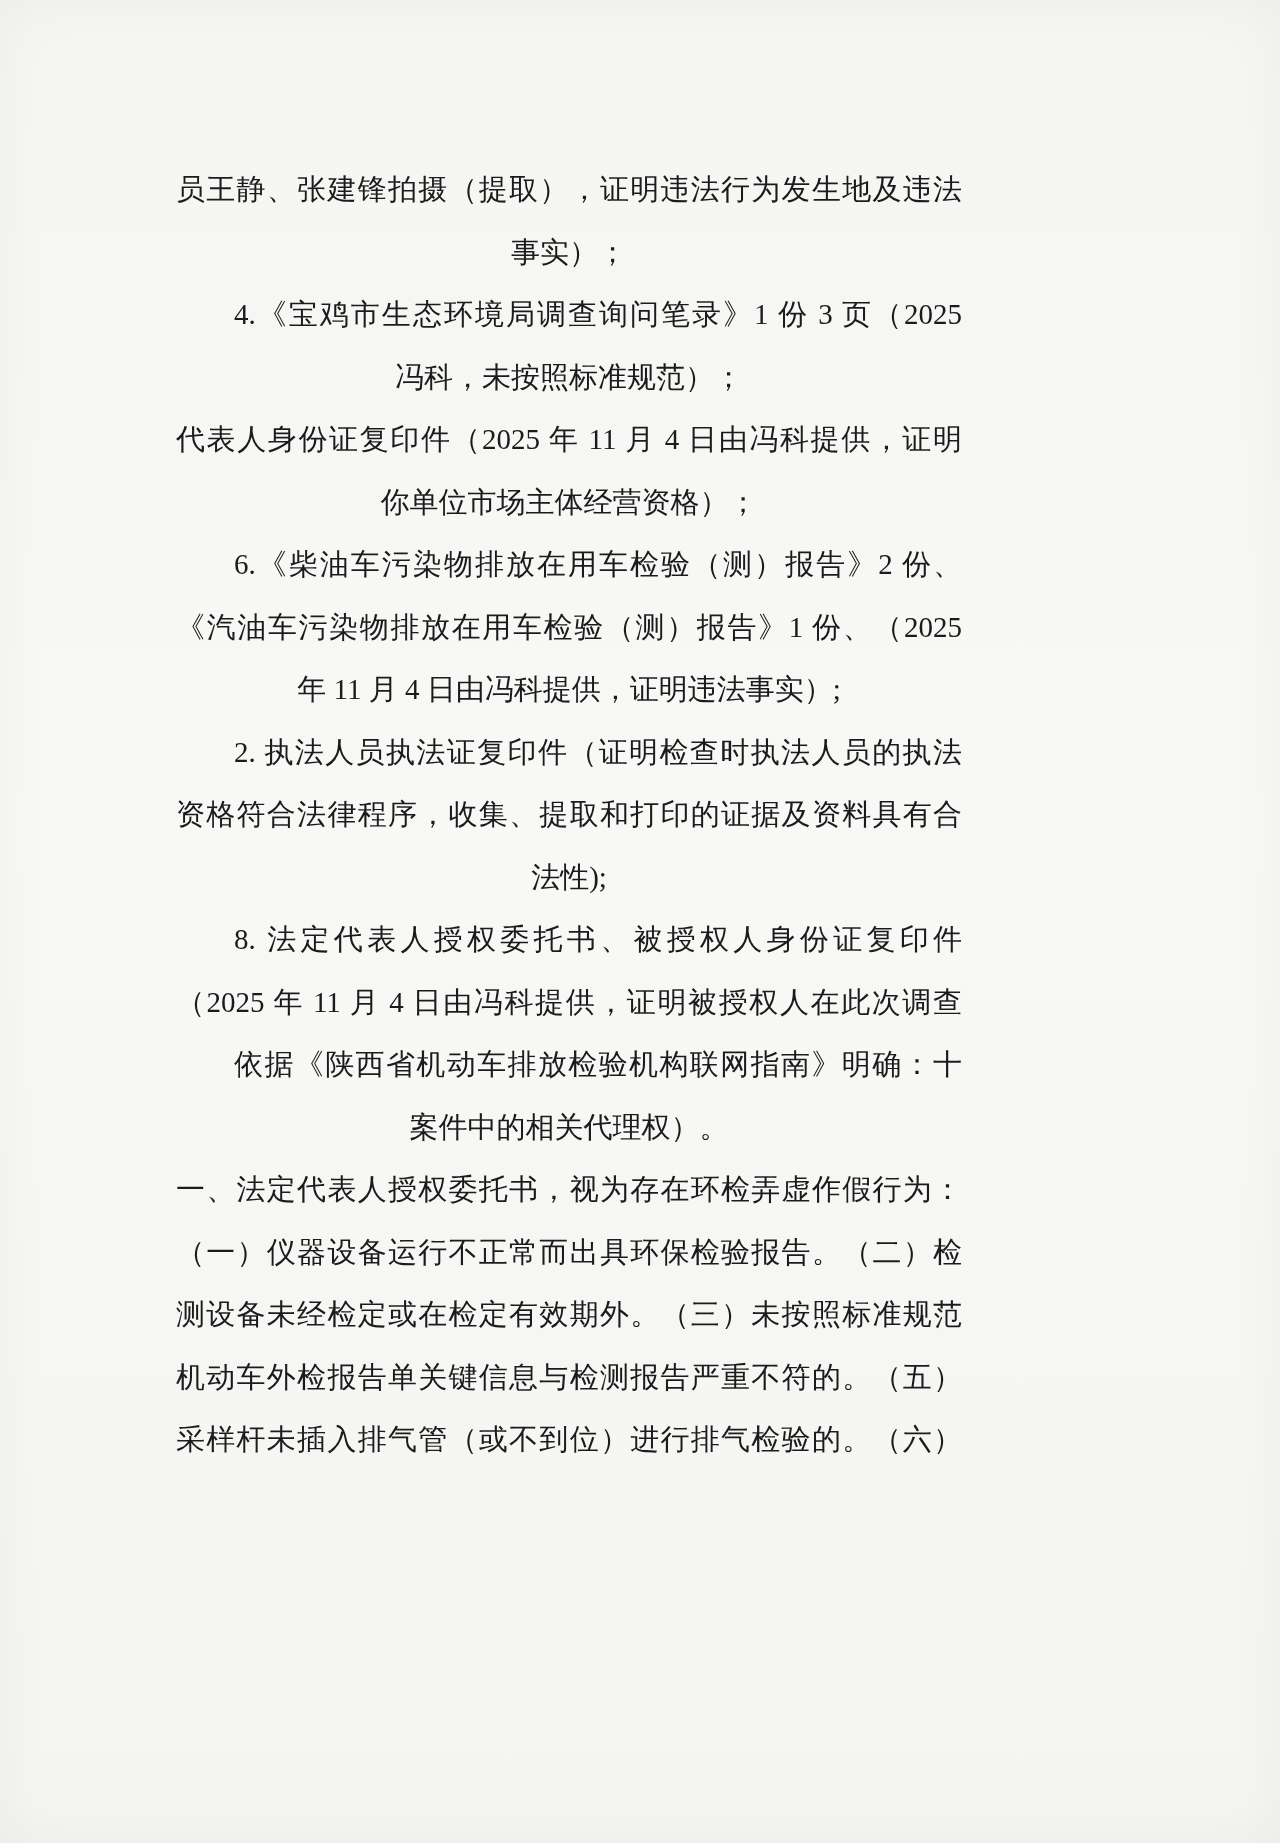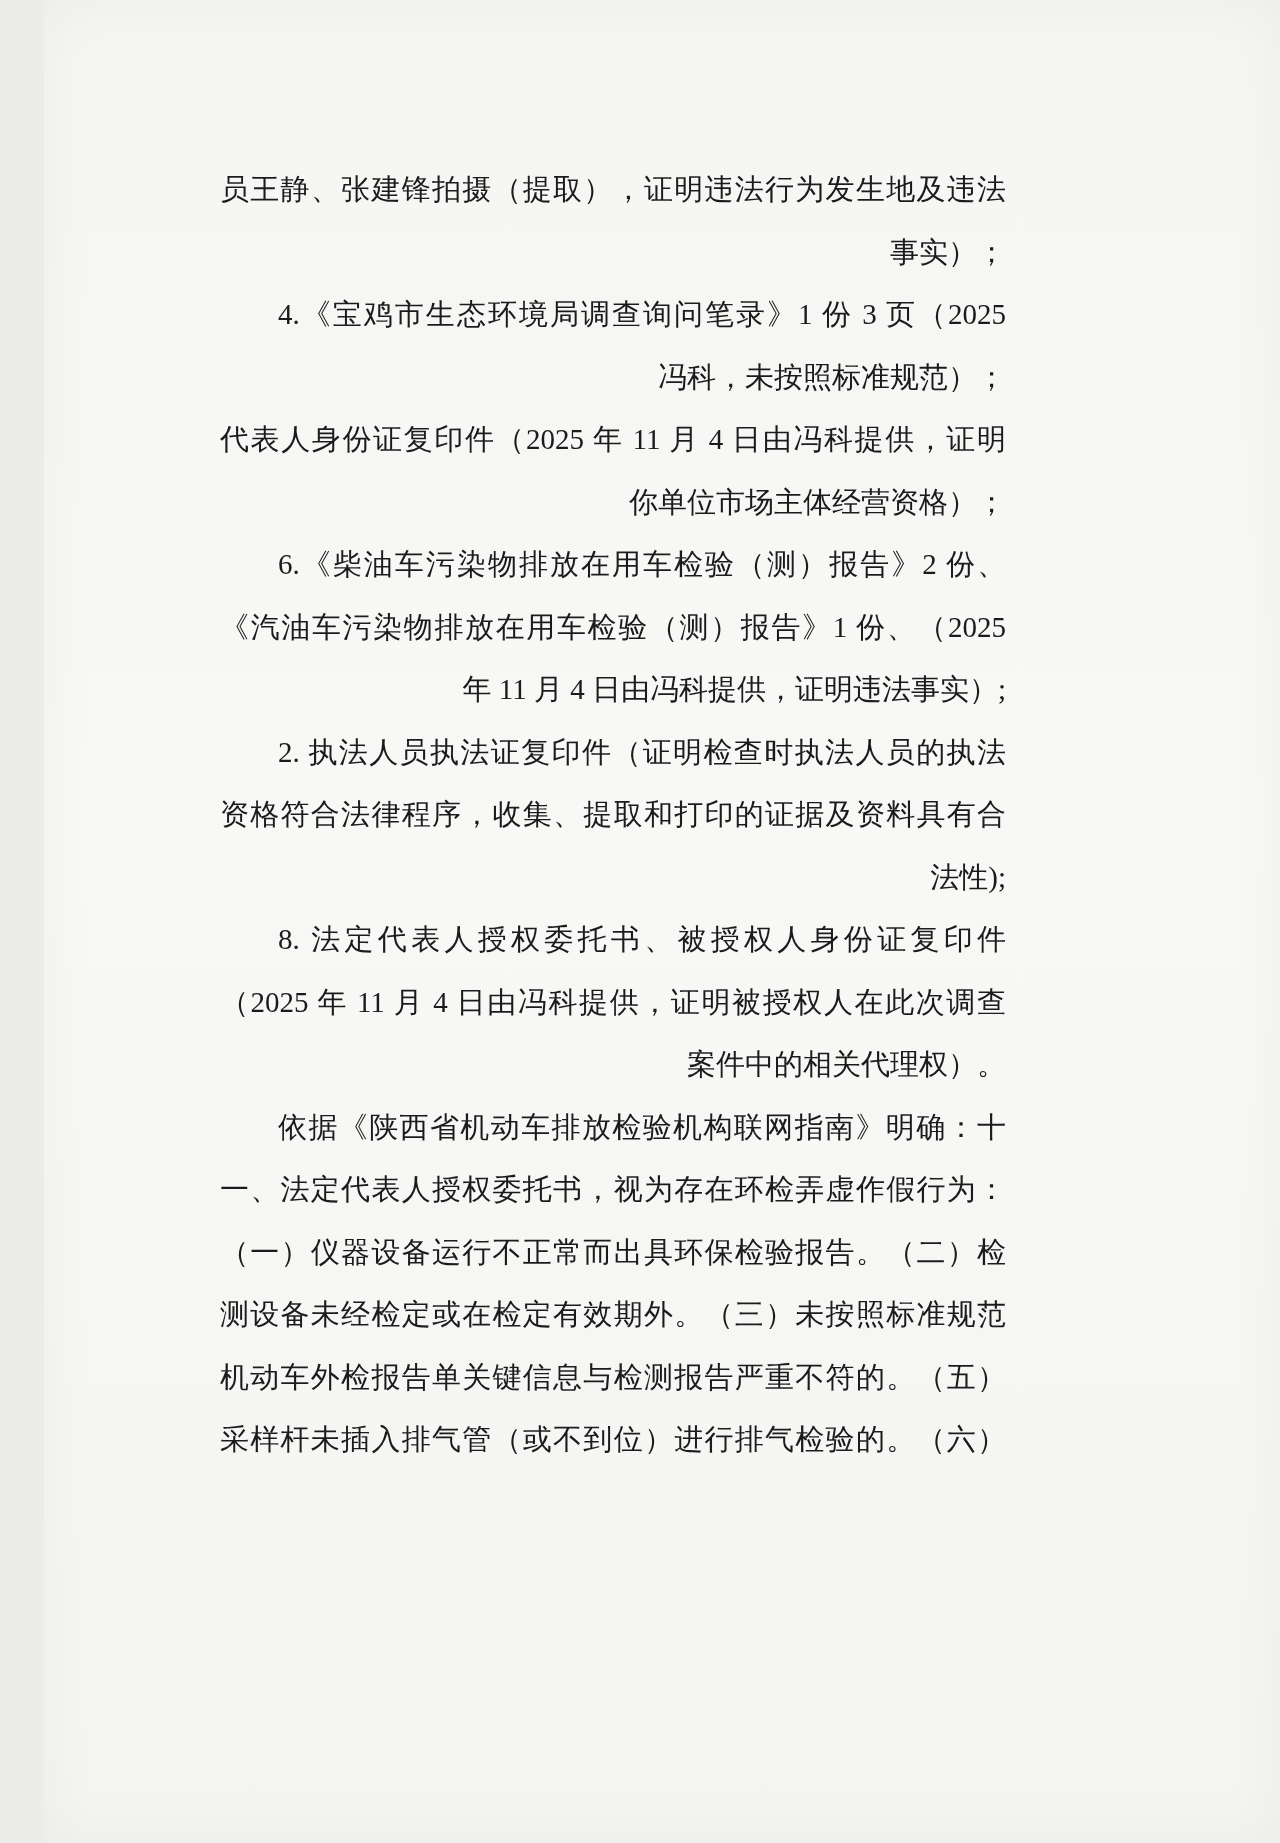--- a/index.html
+++ b/index.html
@@ -12,35 +12,34 @@
     height: 1843px;
     overflow: hidden;
     background: #ececea;
     font-family: "Liberation Serif", "DejaVu Serif", serif;
   }
   .page {
     position: absolute;
     inset: 0;
     background: linear-gradient(180deg, #f5f5f3 0%, #f8f8f7 45%, #f4f4f2 100%);
     box-shadow: inset 0 0 60px rgba(0,0,0,0.04);
-    margin-left: 44px;
   }
   .doc {
     position: absolute;
     left: 176px;
     top: 158px;
     width: 786px;
     color: #1b1b1b;
     font-size: 29px;
     line-height: 62.5px;
     letter-spacing: 0;
   }
   .line {
     margin: 0;
-    text-align: right;
+    text-align: center;
   }
   .line.indent {
     text-indent: 2em;
   }
   .line.stretch {
     text-align: justify;
     text-align-last: justify;
   }
 </style>
 </head>
@@ -55,21 +54,21 @@
       <p class="line stretch">代表人身份证复印件（2025 年 11 月 4 日由冯科提供，证明</p>
       <p class="line">你单位市场主体经营资格）；</p>
       <p class="line indent stretch">6.《柴油车污染物排放在用车检验（测）报告》2 份、</p>
       <p class="line stretch">《汽油车污染物排放在用车检验（测）报告》1 份、（2025</p>
       <p class="line">年 11 月 4 日由冯科提供，证明违法事实）;</p>
       <p class="line indent stretch">2. 执法人员执法证复印件（证明检查时执法人员的执法</p>
       <p class="line stretch">资格符合法律程序，收集、提取和打印的证据及资料具有合</p>
       <p class="line">法性);</p>
       <p class="line indent stretch">8. 法定代表人授权委托书、被授权人身份证复印件</p>
       <p class="line stretch">（2025 年 11 月 4 日由冯科提供，证明被授权人在此次调查</p>
+      <p class="line indent stretch">依据《陕西省机动车排放检验机构联网指南》明确：十</p>
       <p class="line">案件中的相关代理权）。</p>
-      <p class="line indent stretch">依据《陕西省机动车排放检验机构联网指南》明确：十</p>
       <p class="line stretch">一、法定代表人授权委托书，视为存在环检弄虚作假行为：</p>
       <p class="line stretch">（一）仪器设备运行不正常而出具环保检验报告。（二）检</p>
       <p class="line stretch">测设备未经检定或在检定有效期外。（三）未按照标准规范</p>
       <p class="line stretch">机动车外检报告单关键信息与检测报告严重不符的。（五）</p>
       <p class="line stretch">采样杆未插入排气管（或不到位）进行排气检验的。（六）</p>
     </div>
 </div>
 
 </body></html>

